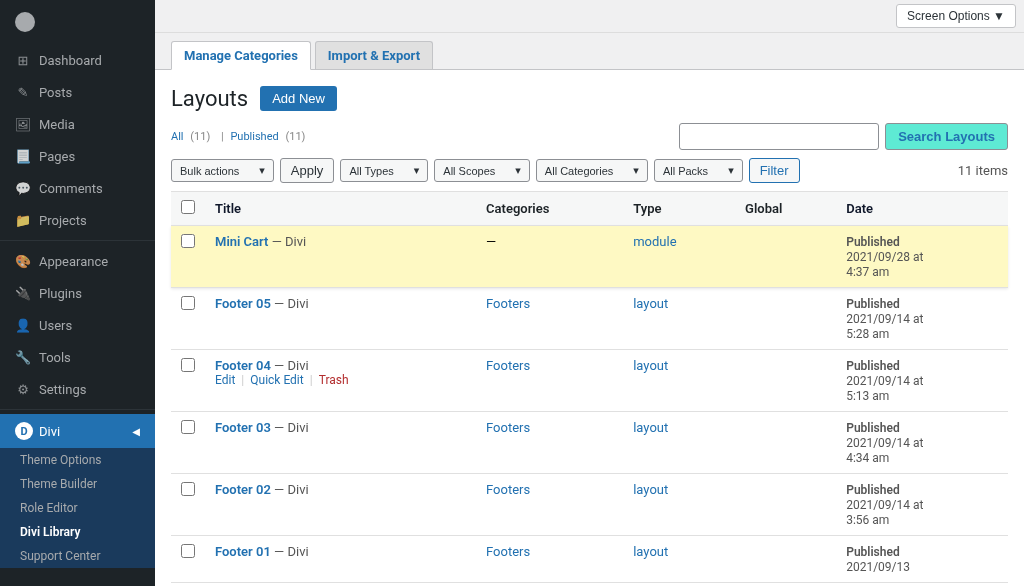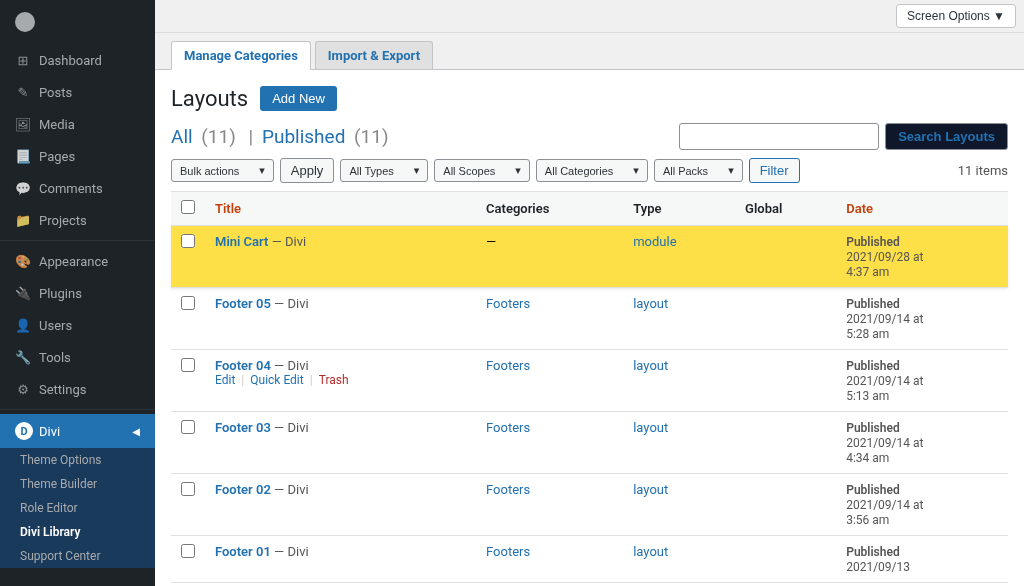--- a/index.html
+++ b/index.html
@@ -124,37 +124,37 @@
       font-size: 13px;
       cursor: pointer;
     }
 
     .filter-bar-top {
       display: flex;
       align-items: center;
       justify-content: space-between;
       margin-bottom: 8px;
     }
-    .filter-links { font-size: 19px; color: #2c3338; }
+    .filter-links { font-size: 11px; color: #2c3338; }
     .filter-links a { color: #2271b1; text-decoration: none; }
     .filter-links span { margin: 0 4px; color: #888; }
     .search-row {
       display: flex;
       gap: 6px;
       align-items: center;
     }
     .search-input {
       border: 1px solid #8c8f94;
       border-radius: 3px;
       padding: 5px 8px;
       width: 200px;
       font-size: 13px;
     }
     .search-btn {
-      background: #0f172a;
+      background: #5eead4;
       border: 1px solid #8c8f94;
       border-radius: 3px;
       padding: 5px 12px;
       font-size: 13px;
       cursor: pointer;
       color: #2271b1;
       font-weight: 600;
     }
 
     .actions-row {
@@ -199,24 +199,24 @@
     }
 
     
     table {
       width: 100%;
       border-collapse: collapse;
       font-size: 13px;
     }
     thead tr { background: #f6f7f7; border-top: 1px solid #e0e0e0; border-bottom: 1px solid #e0e0e0; }
     thead th { padding: 8px 10px; text-align: left; font-weight: 600; color: #1d2327; }
-    thead th.sortable { color: #c2410c; cursor: pointer; }
+    thead th.sortable { color: #0f172a; cursor: pointer; }
     thead th.check-col { width: 30px; }
     tbody tr { border-bottom: 1px solid #e0e0e0; }
-    tbody tr.highlighted { background: #fde047; box-shadow: 0 1px 3px rgba(0,0,0,0.1); }
+    tbody tr.highlighted { background: #fef9c3; box-shadow: 0 1px 3px rgba(0,0,0,0.1); }
     td { padding: 8px 10px; vertical-align: top; }
     td.check-col { width: 30px; }
 
     .cb { width: 14px; height: 14px; cursor: pointer; }
 
     .title-link { color: #2271b1; text-decoration: none; font-weight: 600; font-size: 13px; }
     .dash { color: #555; }
     .type-link { color: #2271b1; text-decoration: none; }
 
     .row-actions { display: flex; gap: 6px; font-size: 12px; }

